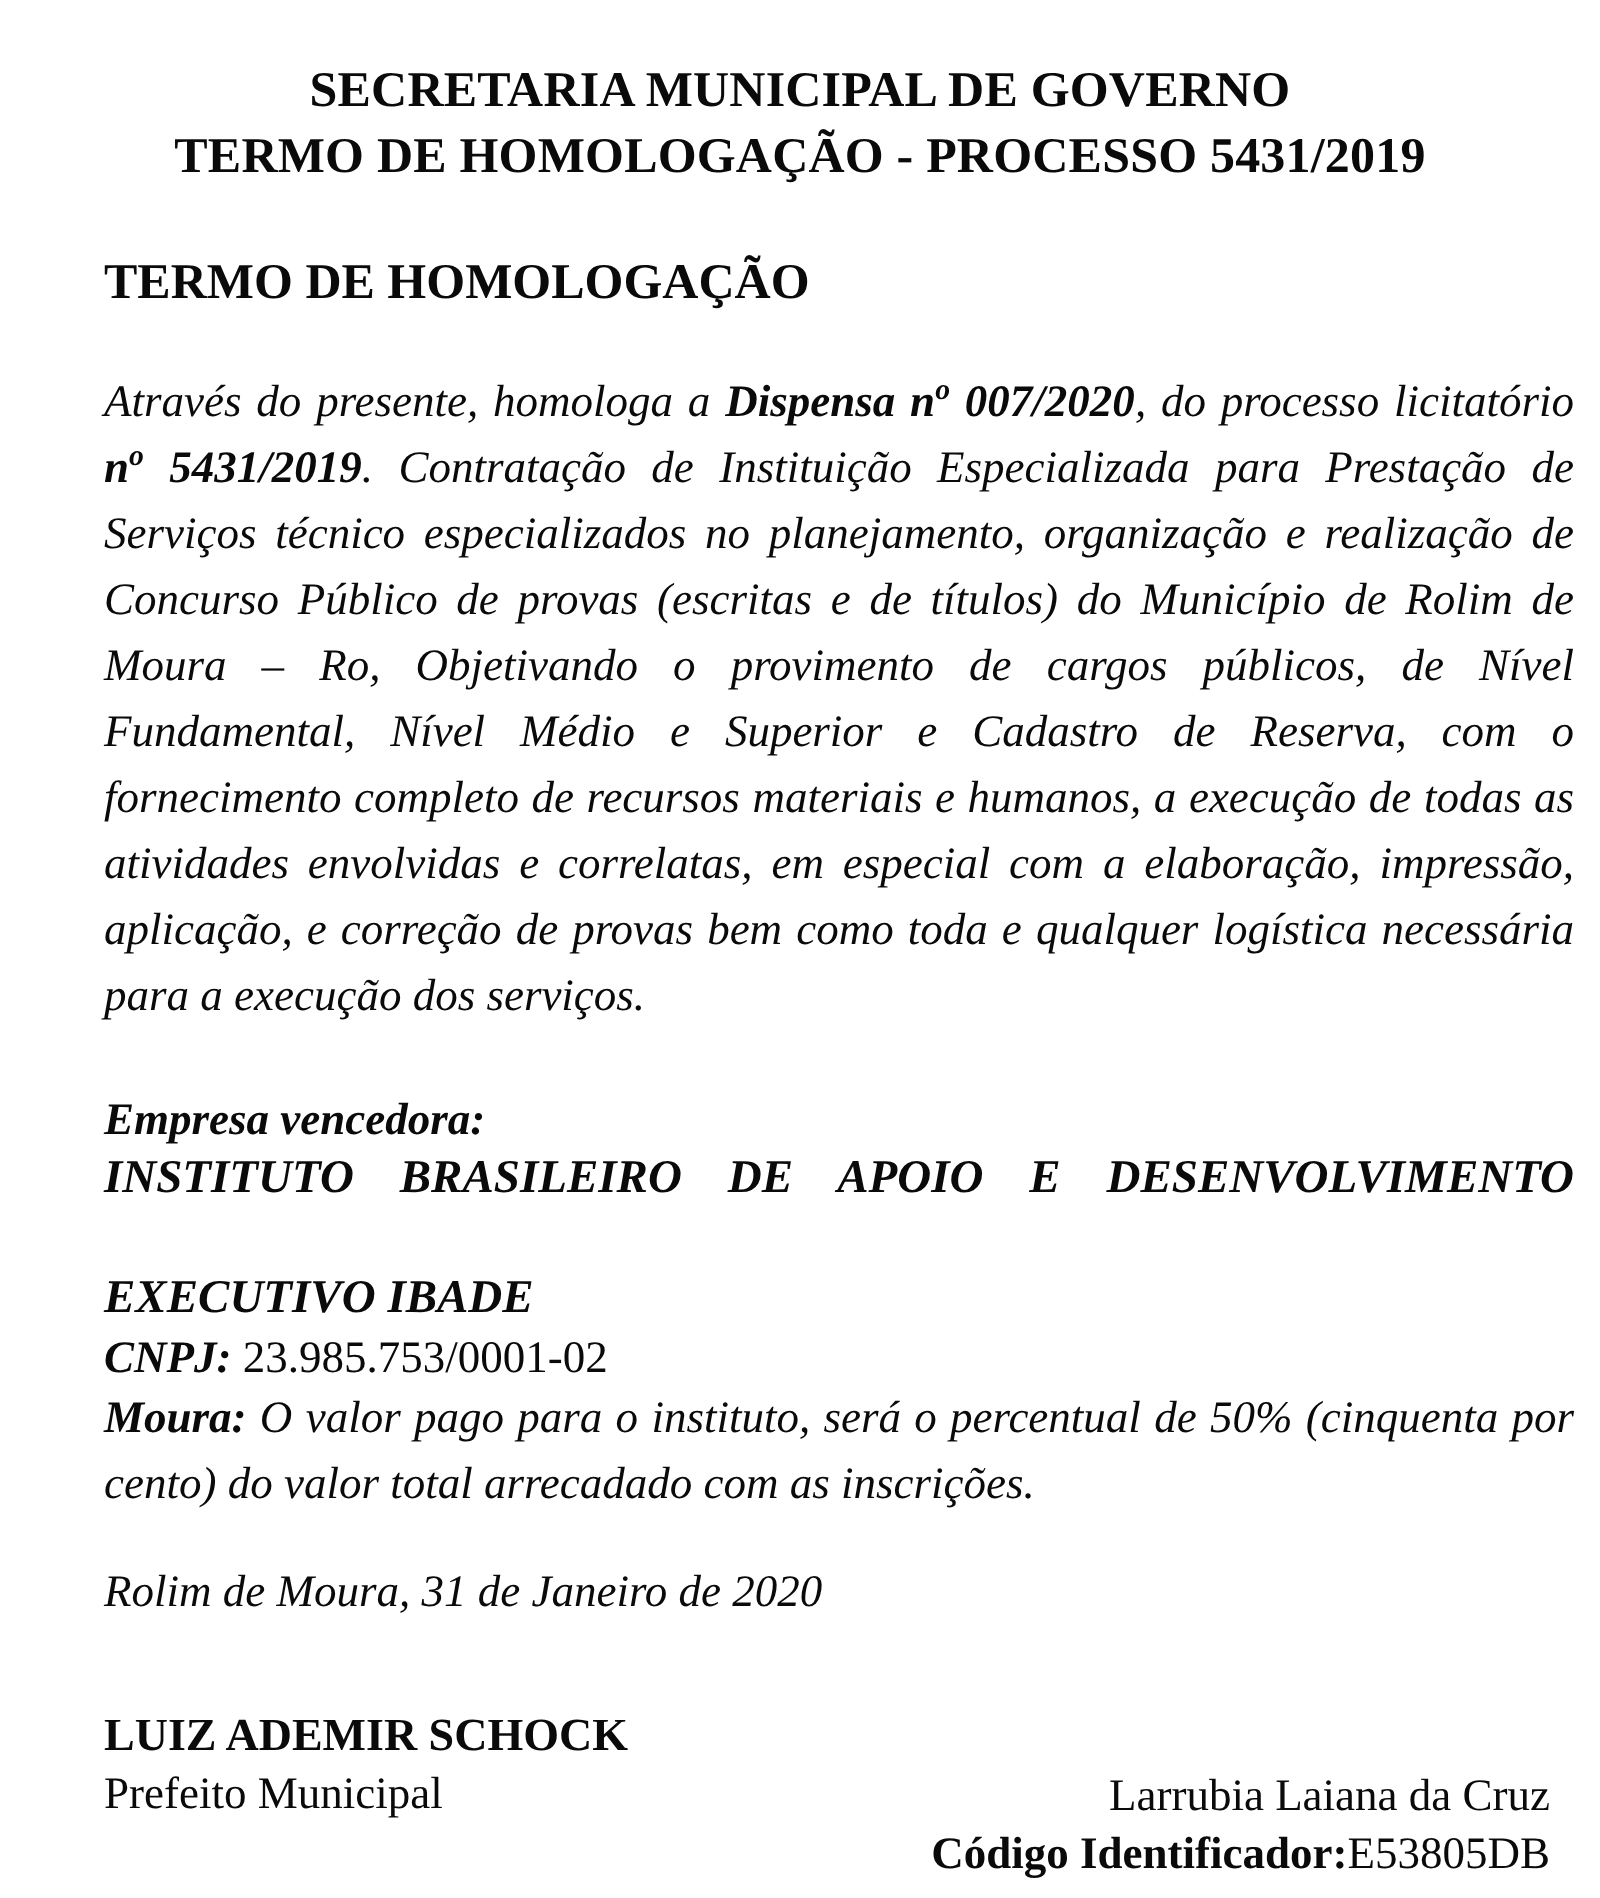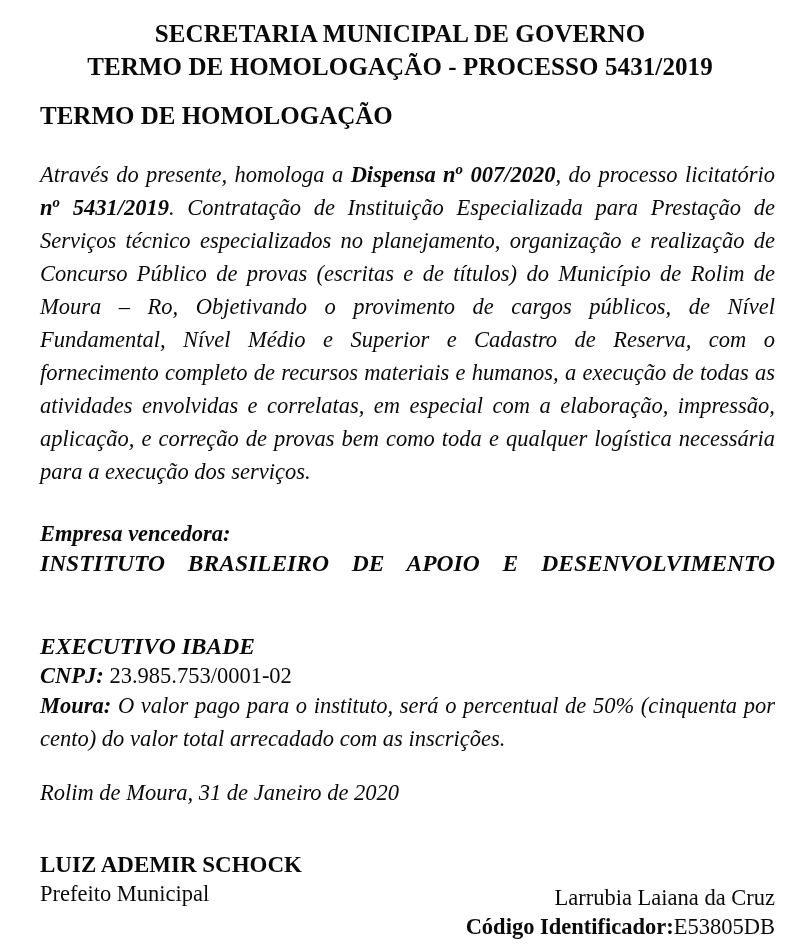--- a/index.html
+++ b/index.html
@@ -15,39 +15,39 @@
     font-family: "Liberation Serif", "DejaVu Serif", serif;
     color: #0a0a0a;
     -webkit-font-smoothing: antialiased;
   }
 
   .page {
     position: relative;
     width: 800px;
     height: 949px;
     box-sizing: border-box;
-    padding: 0;
+    padding: 12px;
   }
 
   
   .doc-header {
     text-align: center;
     padding-top: 18px;
   }
   .doc-header .hline {
     font-weight: bold;
     font-size: 25px;
     line-height: 1.30;
     letter-spacing: 0.1px;
     white-space: nowrap;
   }
 
   
   .section-heading {
-    margin: 18px 0 0 40px;
+    margin: 32px 0 0 40px;
     font-weight: bold;
     font-size: 25px;
     line-height: 1.2;
   }
 
   
   .body-col {
     margin: 0 25px 0 40px;
     width: 735px;
   }
@@ -92,21 +92,20 @@
     display: block;
     text-align: justify;
   }
   .winner-name .ln1::after {
     content: "";
     display: inline-block;
     width: 100%;
   }
   .winner-name .ln2 {
     display: block;
-    margin-top: 23px;
   }
   .cnpj-line {
     font-size: 22.5px;
     line-height: 1.30;
   }
   .cnpj-line .lbl {
     font-style: italic;
     font-weight: bold;
   }
   .cnpj-line .val {

